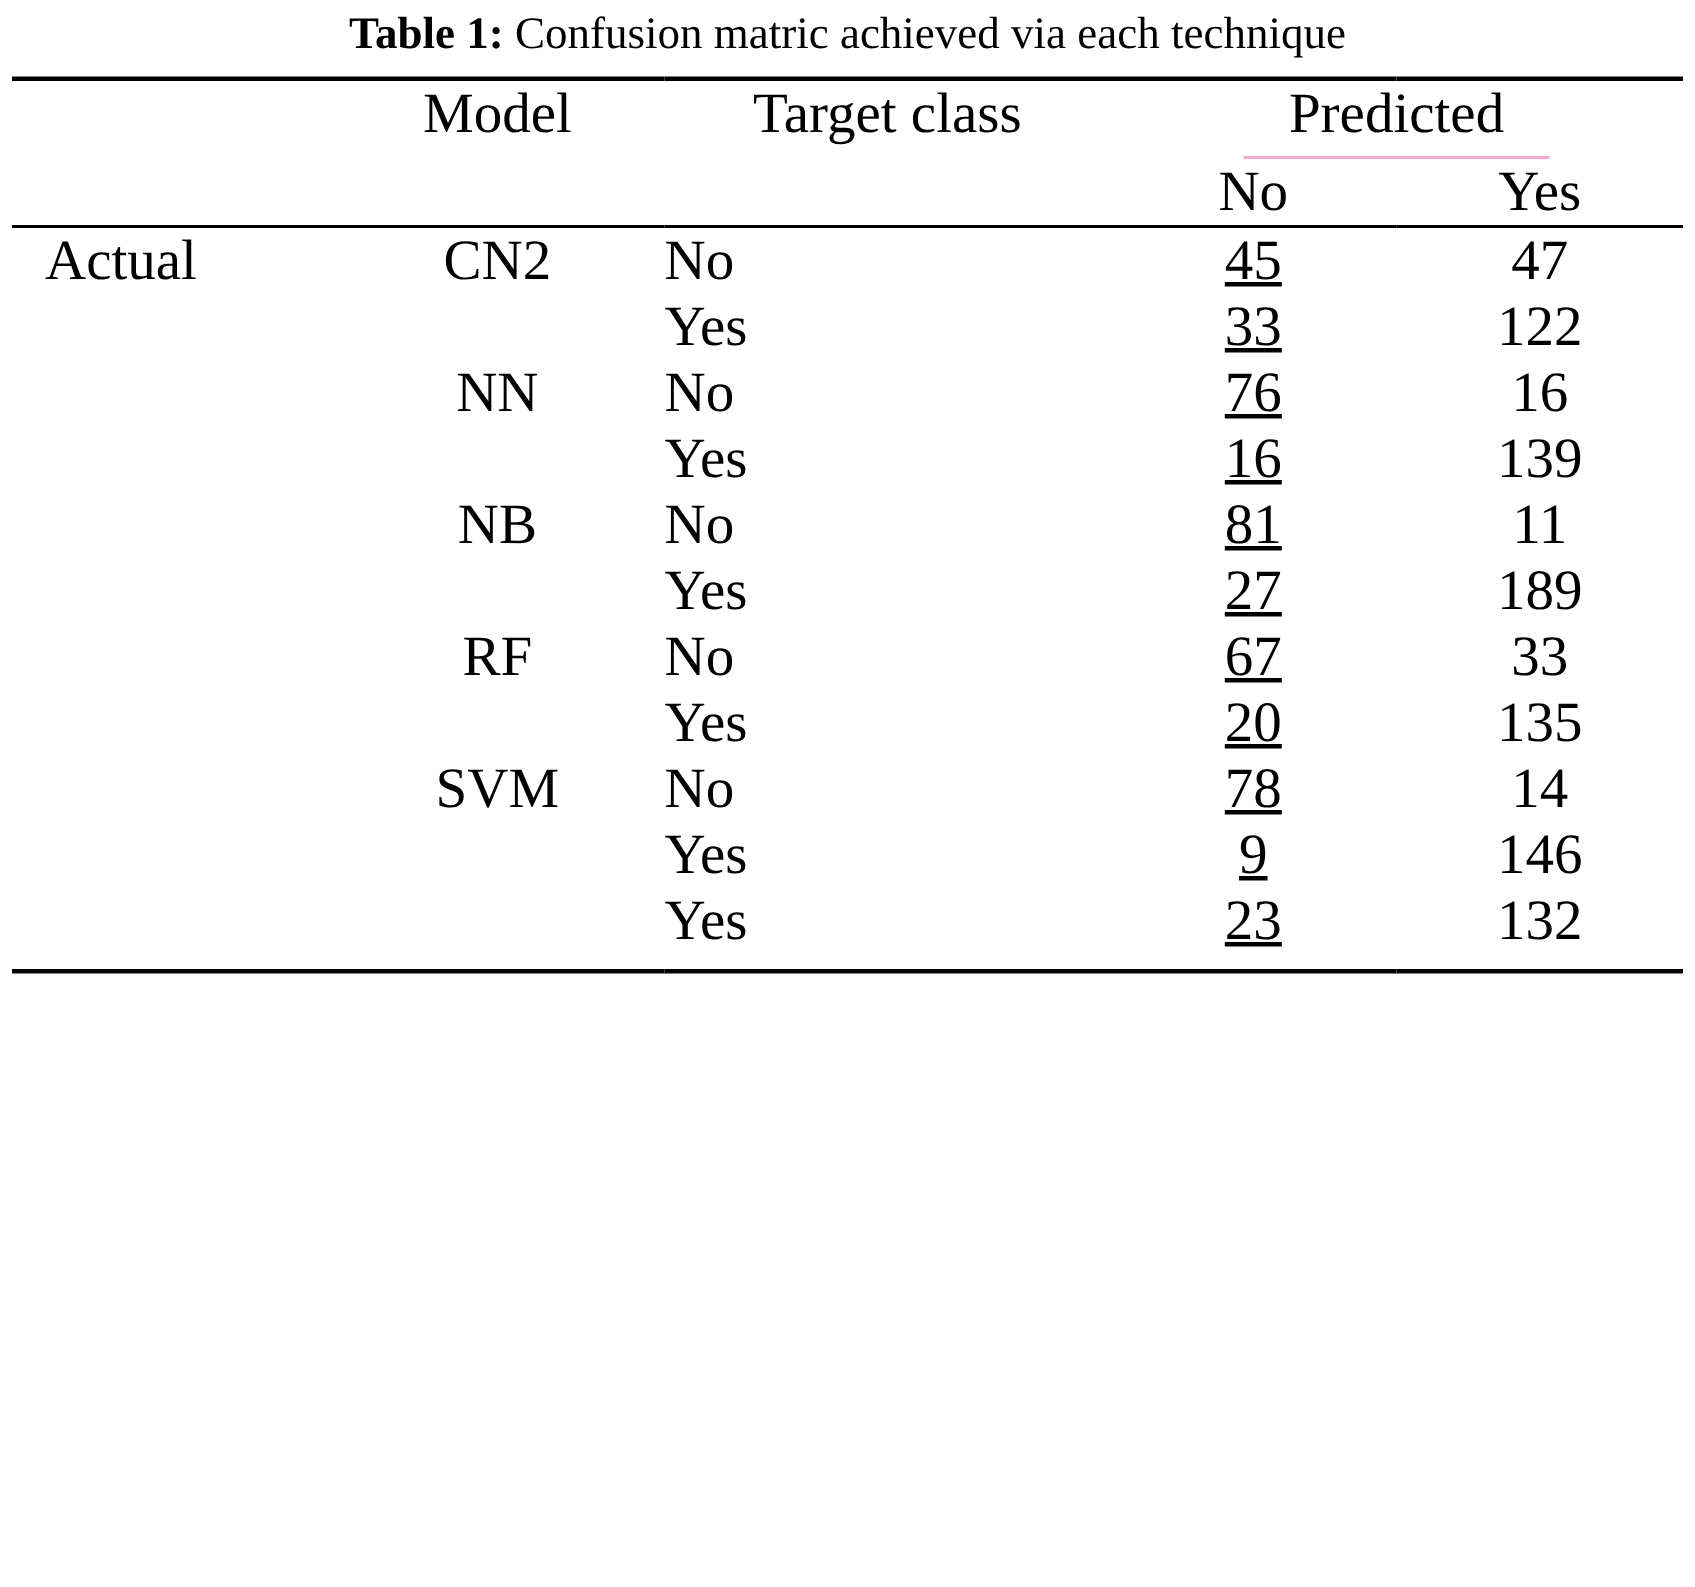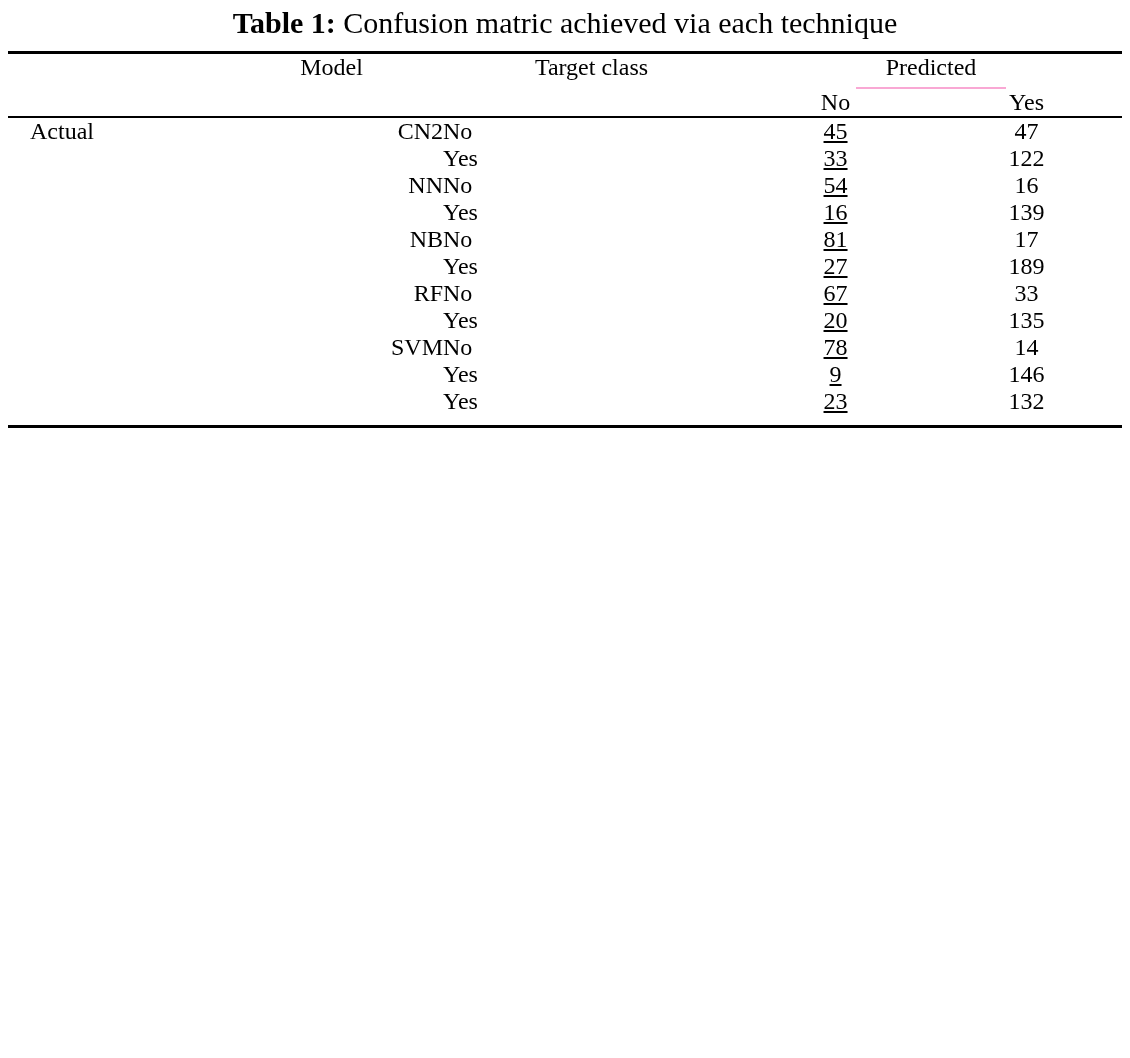--- a/index.html
+++ b/index.html
@@ -29,21 +29,21 @@
   .caption .cap-label {
     font-weight: bold;
   }
   .cap-text {
     font-weight: normal;
   }
   table.main {
     border-collapse: collapse;
     width: 100%;
     table-layout: fixed;
-    font-size: 24px;
+    font-size: 38px;
   }
   table.main td, table.main th {
     padding: 0;
     font-weight: normal;
     vertical-align: baseline;
   }
   .rule-top td {
     border-top: 3px solid #000;
   }
   .rule-mid td {
@@ -79,21 +79,21 @@
     white-space: nowrap;
   }
   .col-actual {
     width: 200px;
     text-align: left;
     padding-left: 22px !important;
     font-weight: bold;
   }
   .col-model {
     width: 210px;
-    text-align: right;
+    text-align: center;
     font-weight: bold;
   }
   .col-target {
     width: 280px;
     text-align: left;
   }
   .col-no {
     width: 180px;
     text-align: center;
     text-decoration: underline;
@@ -163,36 +163,36 @@
         <td class="col-actual"></td>
         <td class="col-model"></td>
         <td class="col-target">Yes</td>
         <td class="col-no">33</td>
         <td class="col-yes">122</td>
       </tr>
       <tr class="body-row">
         <td class="col-actual"></td>
         <td class="col-model">NN</td>
         <td class="col-target">No</td>
-        <td class="col-no">54</td>
+        <td class="col-no">76</td>
         <td class="col-yes">16</td>
       </tr>
       <tr class="body-row">
         <td class="col-actual"></td>
         <td class="col-model"></td>
         <td class="col-target">Yes</td>
         <td class="col-no">16</td>
         <td class="col-yes">139</td>
       </tr>
       <tr class="body-row">
         <td class="col-actual"></td>
         <td class="col-model">NB</td>
         <td class="col-target">No</td>
         <td class="col-no">81</td>
-        <td class="col-yes">17</td>
+        <td class="col-yes">11</td>
       </tr>
       <tr class="body-row">
         <td class="col-actual"></td>
         <td class="col-model"></td>
         <td class="col-target">Yes</td>
         <td class="col-no">27</td>
         <td class="col-yes">189</td>
       </tr>
       <tr class="body-row">
         <td class="col-actual"></td>

